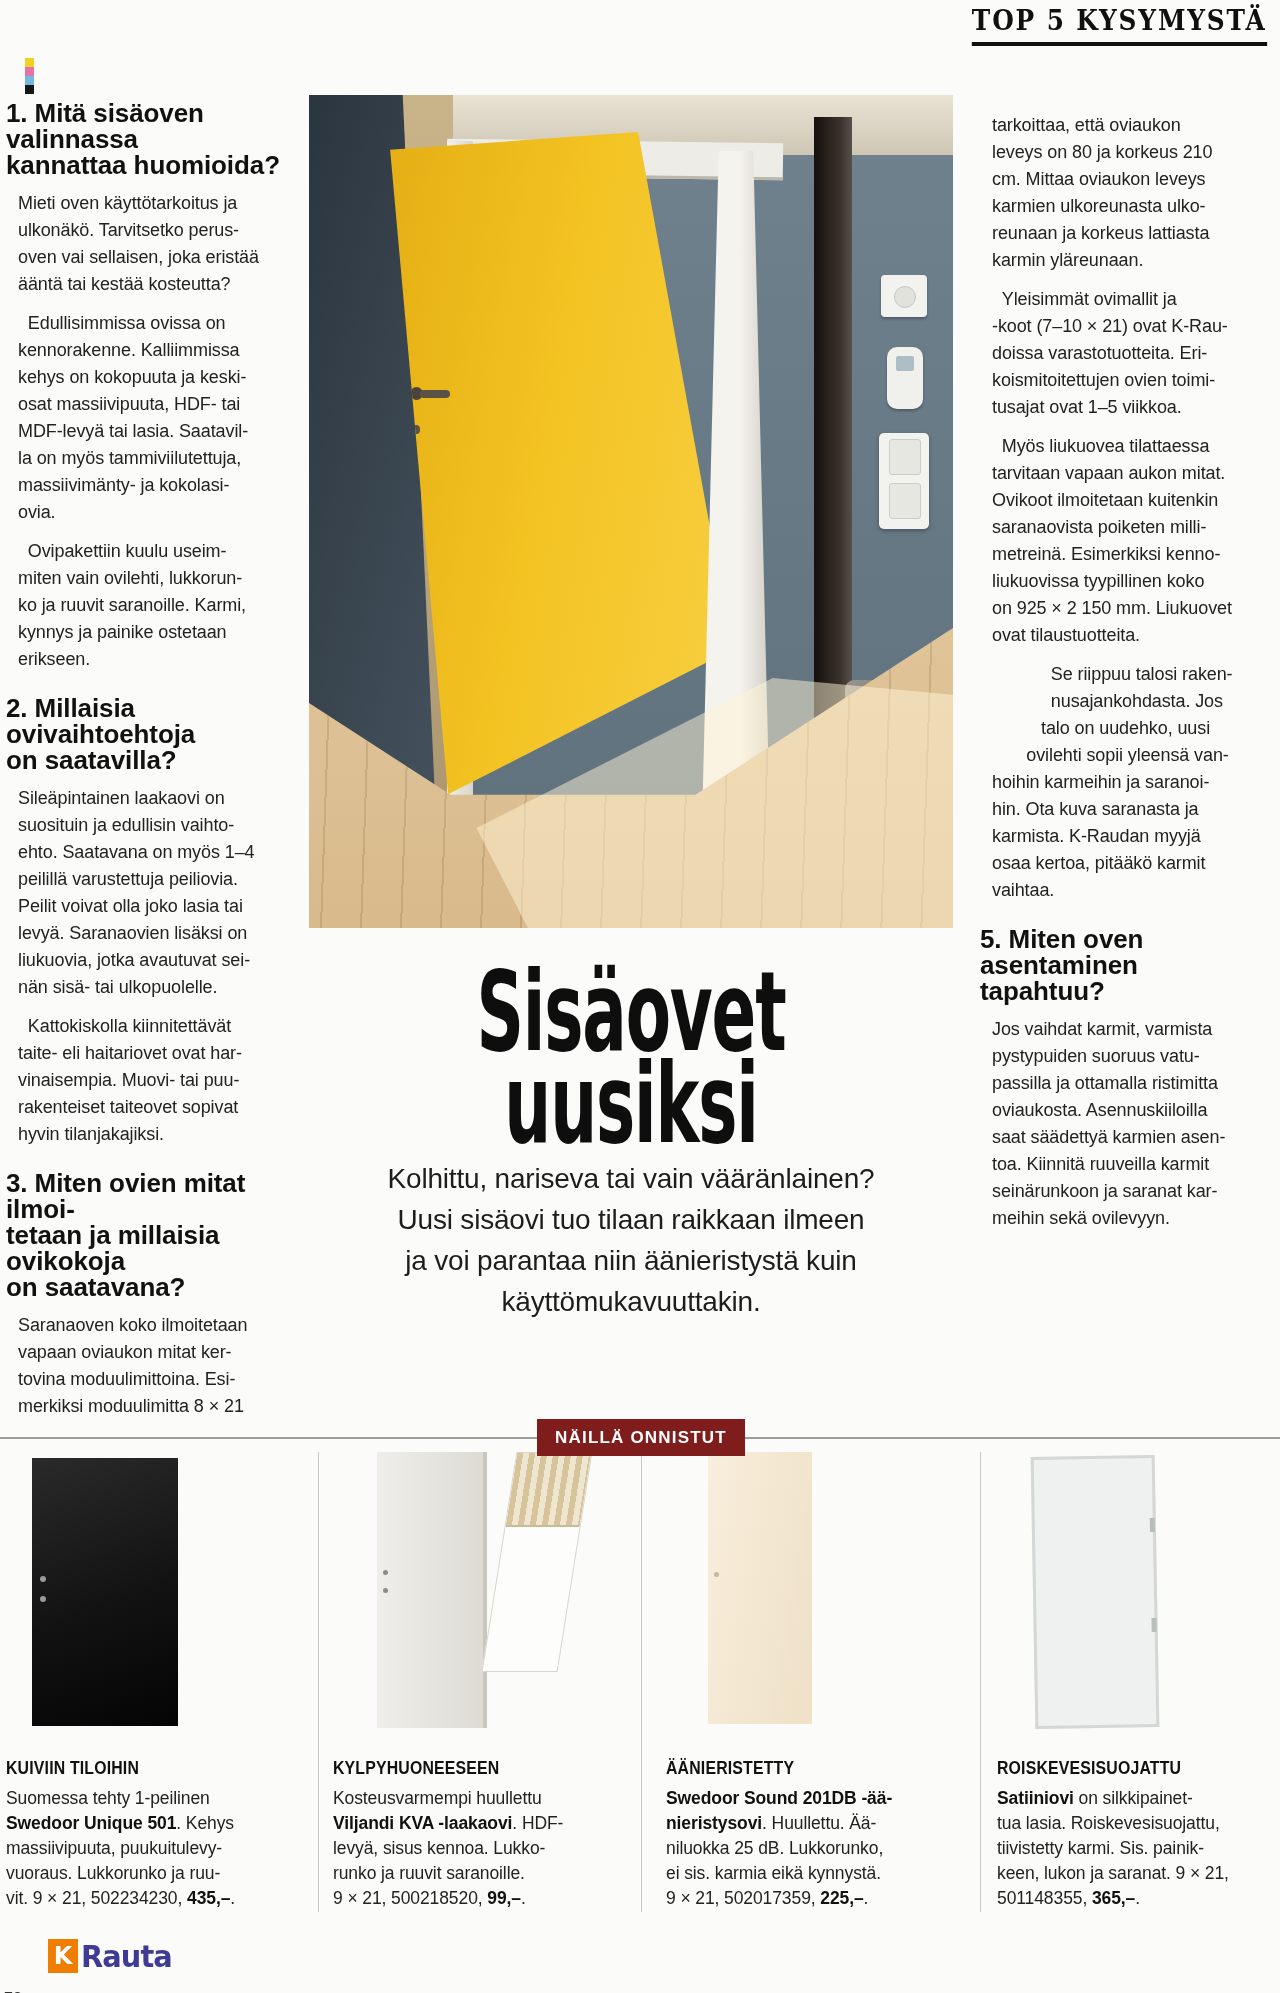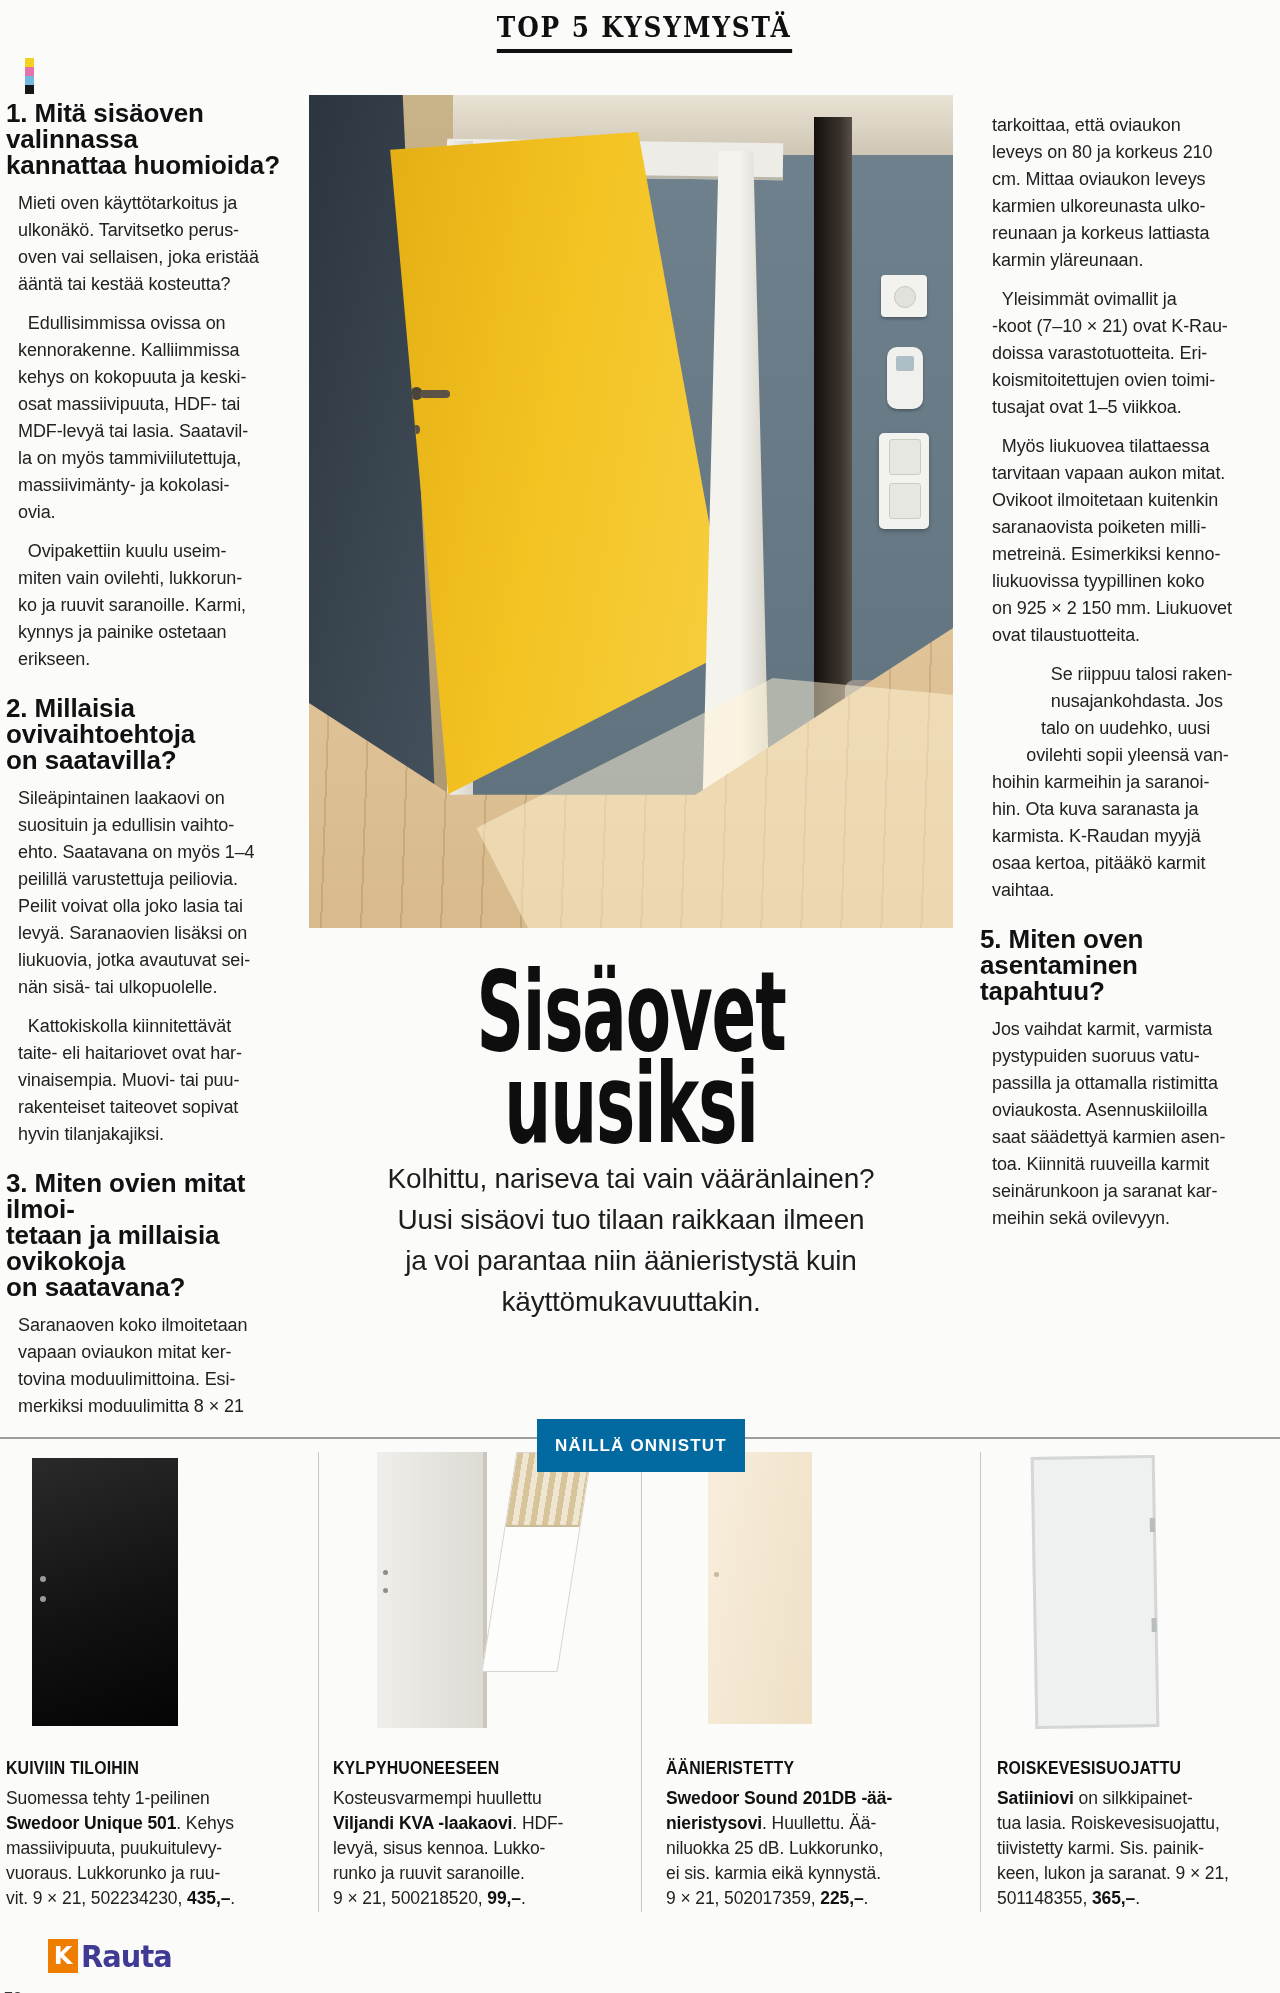--- a/index.html
+++ b/index.html
@@ -1,21 +1,21 @@
 <!DOCTYPE html>
 <html><head>
 <meta charset="utf-8">
 <style>
   html,body{margin:0;padding:0;background:#ffffff;}
   .page{position:relative;width:1280px;height:1993px;background:#fbfbf9;overflow:hidden;
         font-family:"Liberation Sans",sans-serif;color:#1e1e1e;}
   .preline{white-space:pre-wrap;}
 
   
-  .page-header{position:absolute;top:12px;left:0;right:0;text-align:center;padding-left:8px;}
+  .page-header{position:absolute;top:5px;left:0;right:0;text-align:right;padding-left:8px;}
   .page-header .title{display:inline-block;font-family:"DejaVu Serif",serif;font-weight:bold;
         font-size:27px;letter-spacing:2px;color:#101010;padding-bottom:6px;
         border-bottom:4px solid #101010;transform:scaleX(.92);}
   .regmarks{position:absolute;left:25px;top:58px;width:9px;}
   .regmarks div{width:9px;height:9px;}
 
   
   .col{position:absolute;font-size:18px;line-height:27px;letter-spacing:-.1px;color:#222;}
   .col-left{left:6px;top:100px;width:294px;}
   .col-right{left:980px;top:100px;width:298px;}
@@ -83,21 +83,21 @@
 
   
   .headline{position:absolute;left:309px;top:966px;width:644px;text-align:center;
          font-family:"DejaVu Sans",sans-serif;font-weight:bold;font-size:110px;line-height:92px;
          letter-spacing:-2px;color:#0e0e0e;transform:scaleX(.60);transform-origin:50% 0;}
   .standfirst{position:absolute;left:309px;top:1158px;width:644px;text-align:center;
          font-size:28px;line-height:41px;color:#1d1d1d;letter-spacing:-.2px;}
 
   
   .rule{position:absolute;left:0;top:1437px;width:1280px;height:2px;background:#9d9d9d;}
-  .banner{position:absolute;left:537px;top:1419px;height:37px;padding:8px 18px;background:#0369a1;
+  .banner{position:absolute;left:537px;top:1419px;height:37px;padding:0 18px;background:#7f1d1d;
          color:#fff;font-weight:bold;font-size:17px;letter-spacing:1.2px;display:flex;
          align-items:center;justify-content:center;z-index:5;}
 
   
   .vsep{position:absolute;top:1452px;width:1px;height:460px;background:#c9c9c4;}
   .vsep.s1{left:318px;} .vsep.s2{left:641px;} .vsep.s3{left:980px;}
   .product{position:absolute;top:1452px;}
   .product .img{position:relative;height:280px;}
   .p-title{font-weight:bold;font-size:18px;letter-spacing:.2px;color:#111;margin-top:26px;
          transform:scaleX(.88);transform-origin:0 50%;white-space:nowrap;}

